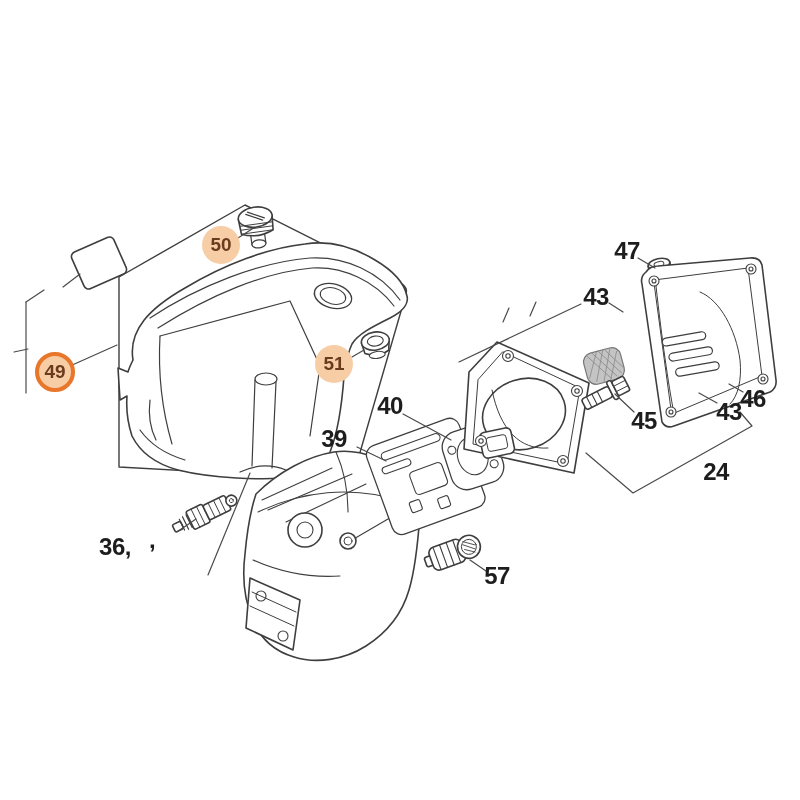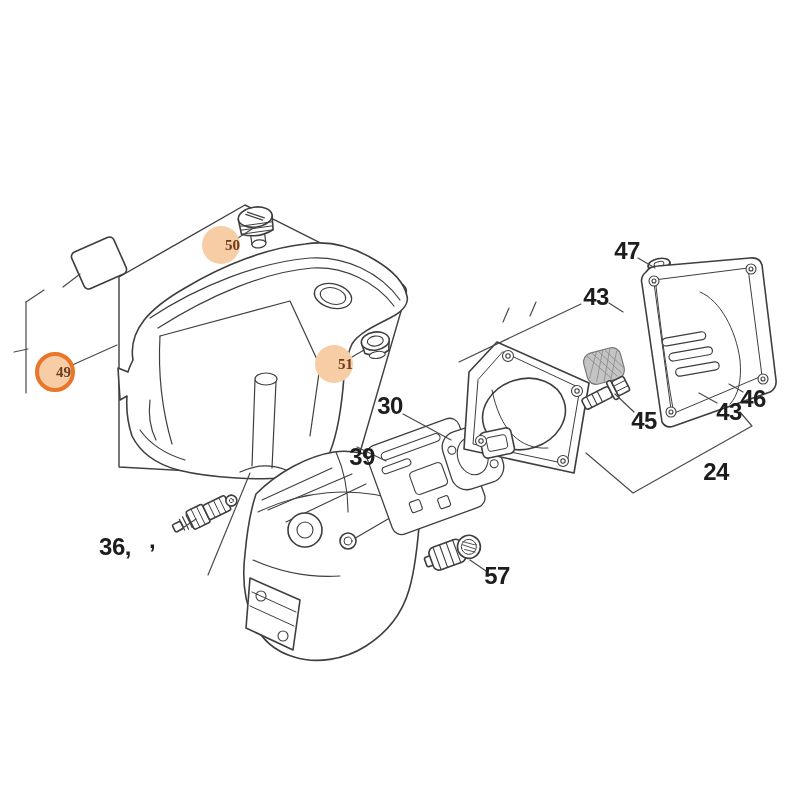--- a/index.html
+++ b/index.html
@@ -14,23 +14,22 @@
   #label-layer{position:absolute;left:0;top:0;width:100%;height:100%;}
   .part-number{
     position:absolute;transform:translate(-50%,-50%);
     font-weight:bold;font-size:24px;color:var(--label-text);
     letter-spacing:-0.5px;white-space:nowrap;cursor:pointer;
   }
   .callout{
     position:absolute;transform:translate(-50%,-50%);
     width:38px;height:38px;border-radius:50%;
     background:var(--callout-fill);color:var(--callout-text);
-    font-weight:bold;font-size:15px;line-height:38px;text-align:right;
+    font-weight:bold;font-size:19px;line-height:38px;text-align:center;
     cursor:pointer;
-    font-family:Liberation Serif, serif;
   }
   .callout.highlighted{
     width:40px;height:40px;border:4px solid var(--callout-ring);
     line-height:32px;
   }
   svg path, svg line, svg rect, svg circle, svg ellipse, svg polyline{
     vector-effect:non-scaling-stroke;
   }
 </style>
 </head>
@@ -274,22 +273,22 @@
   </g>
 </svg>
 
 <div id="label-layer">
       <div class="callout highlighted" style="left: 55px; top: 372px;">49</div>
       <div class="callout" style="left: 221px; top: 245px;">50</div>
       <div class="callout" style="left: 334px; top: 364px;">51</div>
       <div class="part-number" style="left: 497px; top: 576px;">57</div>
       <div class="part-number" style="left: 115px; top: 537px; margin-top: 10px;">36,</div>
       <div class="part-number" style="left: 152px; top: 540px;">,</div>
-      <div class="part-number" style="left: 362px; top: 439px; margin-top: 18px;">39</div>
-      <div class="part-number" style="left: 390px; top: 406px;">30</div>
+      <div class="part-number" style="left: 334px; top: 439px;">39</div>
+      <div class="part-number" style="left: 390px; top: 406px;">40</div>
       <div class="part-number" style="left: 716px; top: 472px;">24</div>
       <div class="part-number" style="left: 596px; top: 297px;">43</div>
       <div class="part-number" style="left: 729px; top: 412px;">43</div>
       <div class="part-number" style="left: 644px; top: 421px;">45</div>
       <div class="part-number" style="left: 753px; top: 399px;">46</div>
       <div class="part-number" style="left: 627px; top: 251px; text-align: right;">47</div>
     </div>
 
 </div>
 

